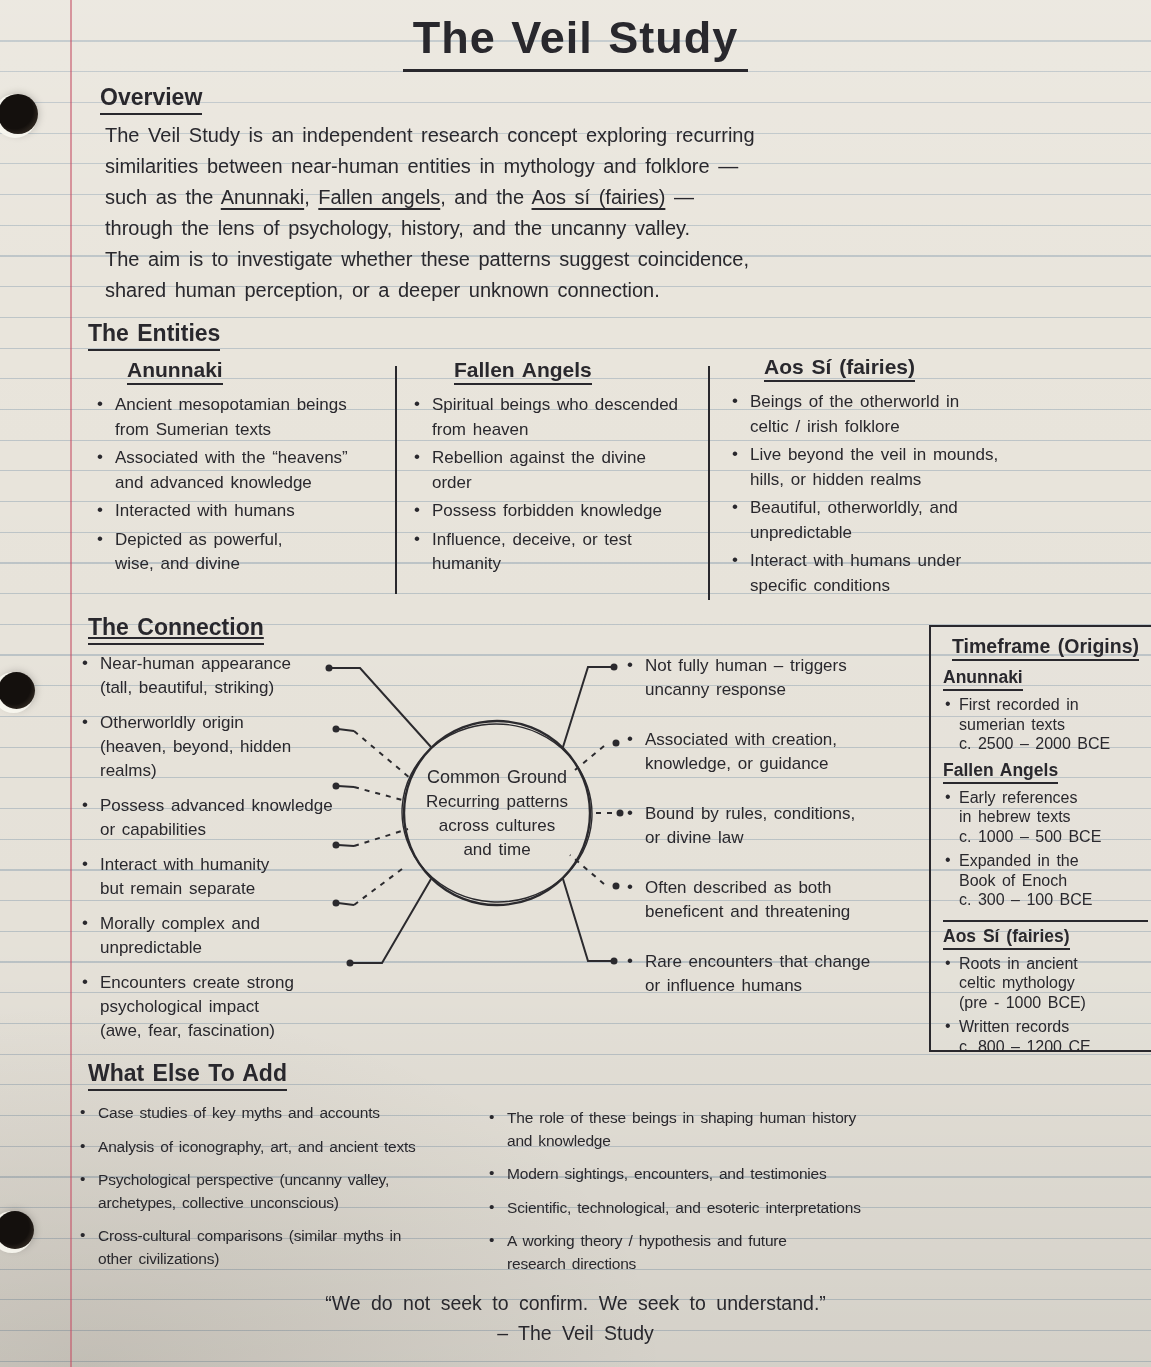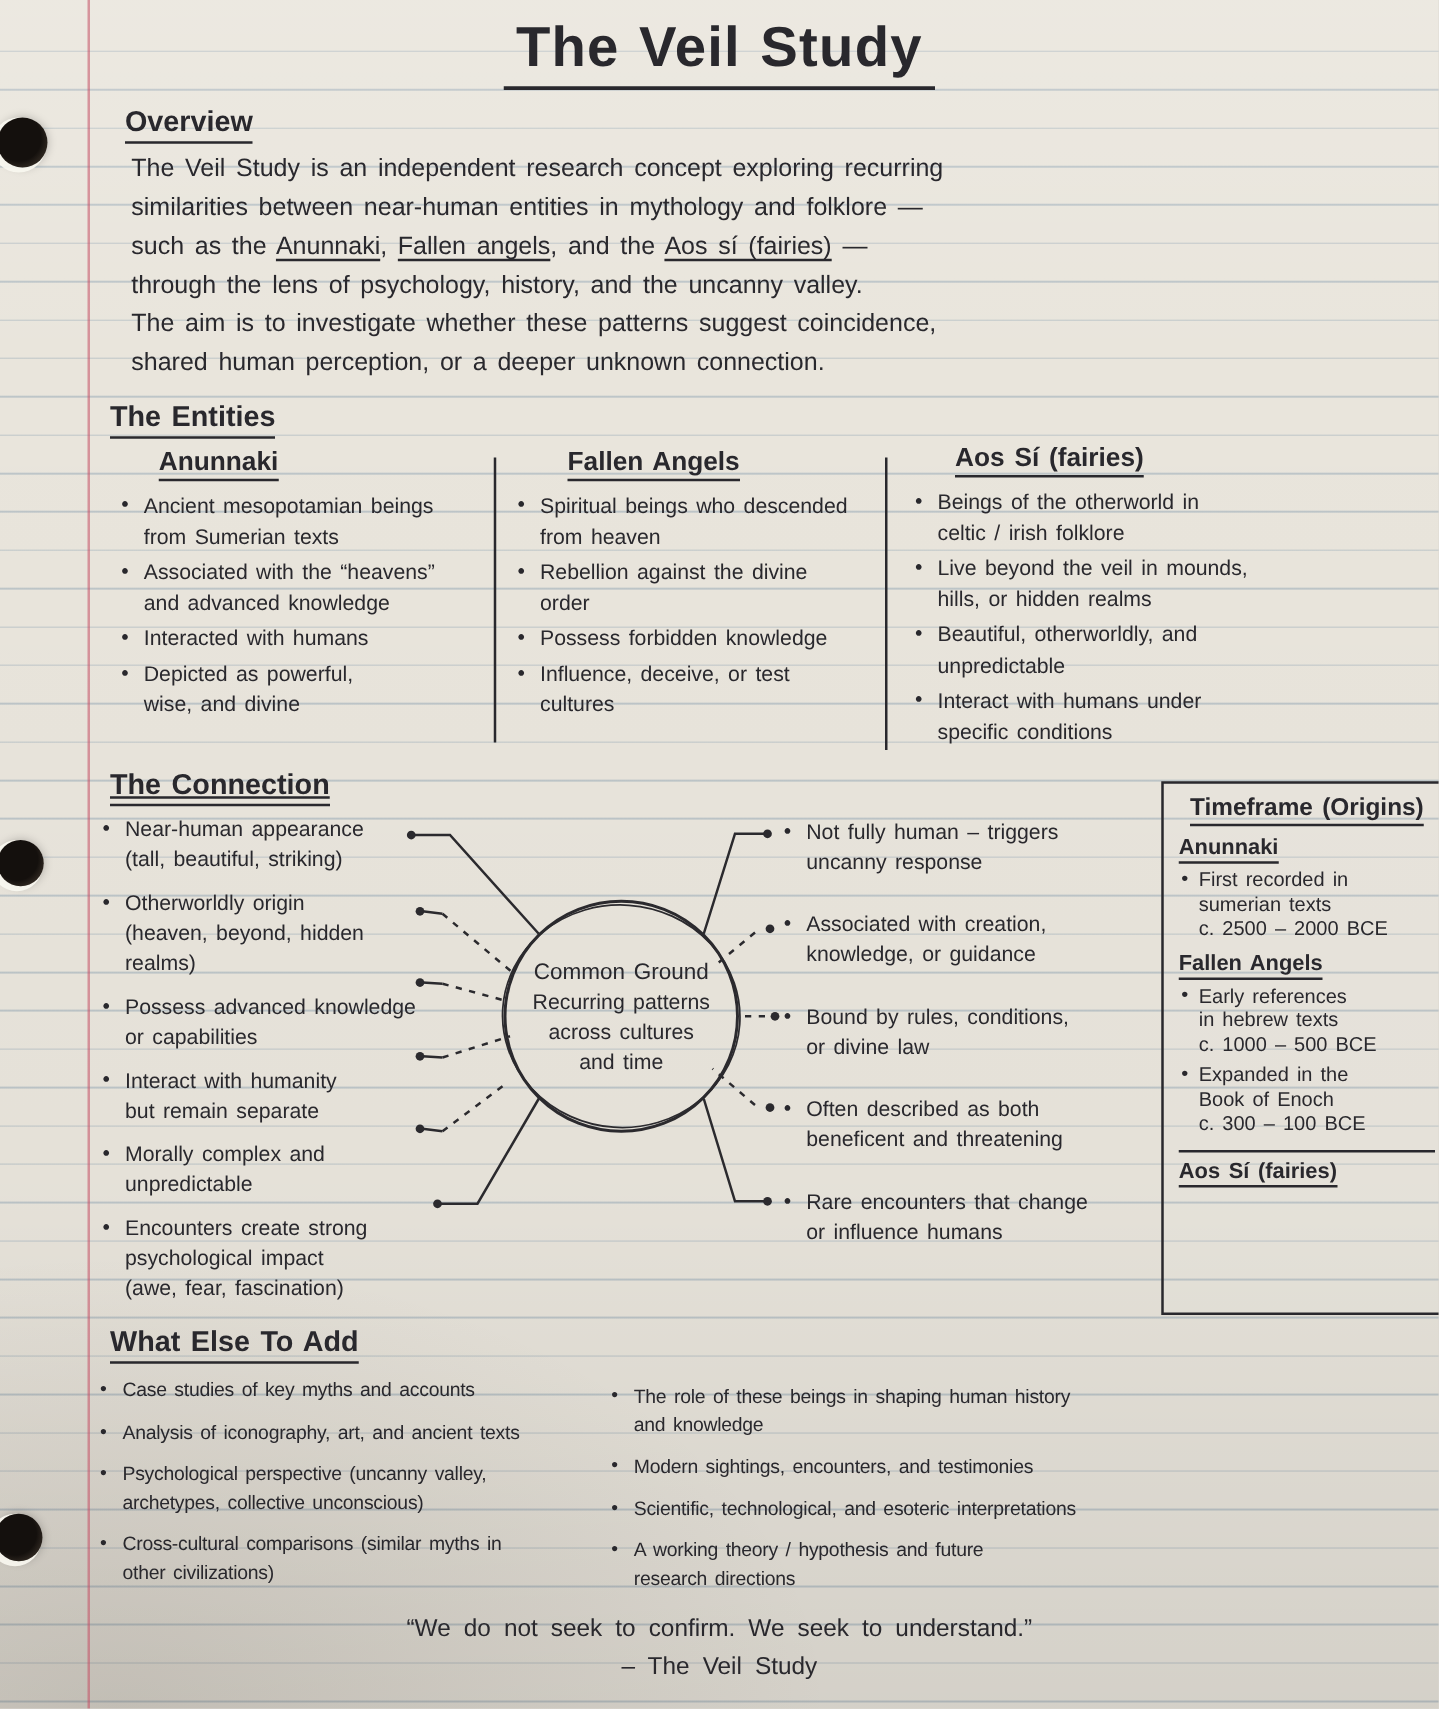--- a/index.html
+++ b/index.html
@@ -102,21 +102,21 @@
   <div class="abs" style="left:412px;top:358px;width:292px;">
     <h3 class="h3" style="margin:0 0 0 42px;">Fallen Angels</h3>
     <ul class="blist ent">
 
     <li>Spiritual beings who descended
 from heaven</li>
         <li>Rebellion against the divine
 order</li>
         <li>Possess forbidden knowledge</li>
         <li>Influence, deceive, or test
-cultures</li>
+humanity</li>
       </ul>
   </div>
 
   <div class="abs" style="left:730px;top:355px;width:300px;">
     <h3 class="h3" style="margin:0 0 0 34px;">Aos Sí (fairies)</h3>
     <ul class="blist ent">
 
     <li>Beings of the otherworld in
 celtic / irish folklore</li>
         <li>Live beyond the veil in mounds,
@@ -227,20 +227,28 @@
 in hebrew texts
 c. 1000 – 500 BCE</li>
           <li>Expanded in the
 Book of Enoch
 c. 300 – 100 BCE</li>
         </ul>
     </div>
     <hr class="tf-divider">
     <div class="tf-sec" style="margin-top:0;">
       <span class="h4">Aos Sí (fairies)</span>
+      <ul class="blist tf-list">
+
+      <li>Roots in ancient
+celtic mythology
+(pre - 1000 BCE)</li>
+          <li>Written records
+c. 800 – 1200 CE</li>
+        </ul>
     </div>
   </div>
 
   <h2 class="abs h2" style="left:88px;top:1060px;">What Else To Add</h2>
 
   <ul class="abs blist we" style="left:78px;top:1102px;width:400px;">
 
   <li>Case studies of key myths and accounts</li>
       <li>Analysis of iconography, art, and ancient texts</li>
       <li>Psychological perspective (uncanny valley,

